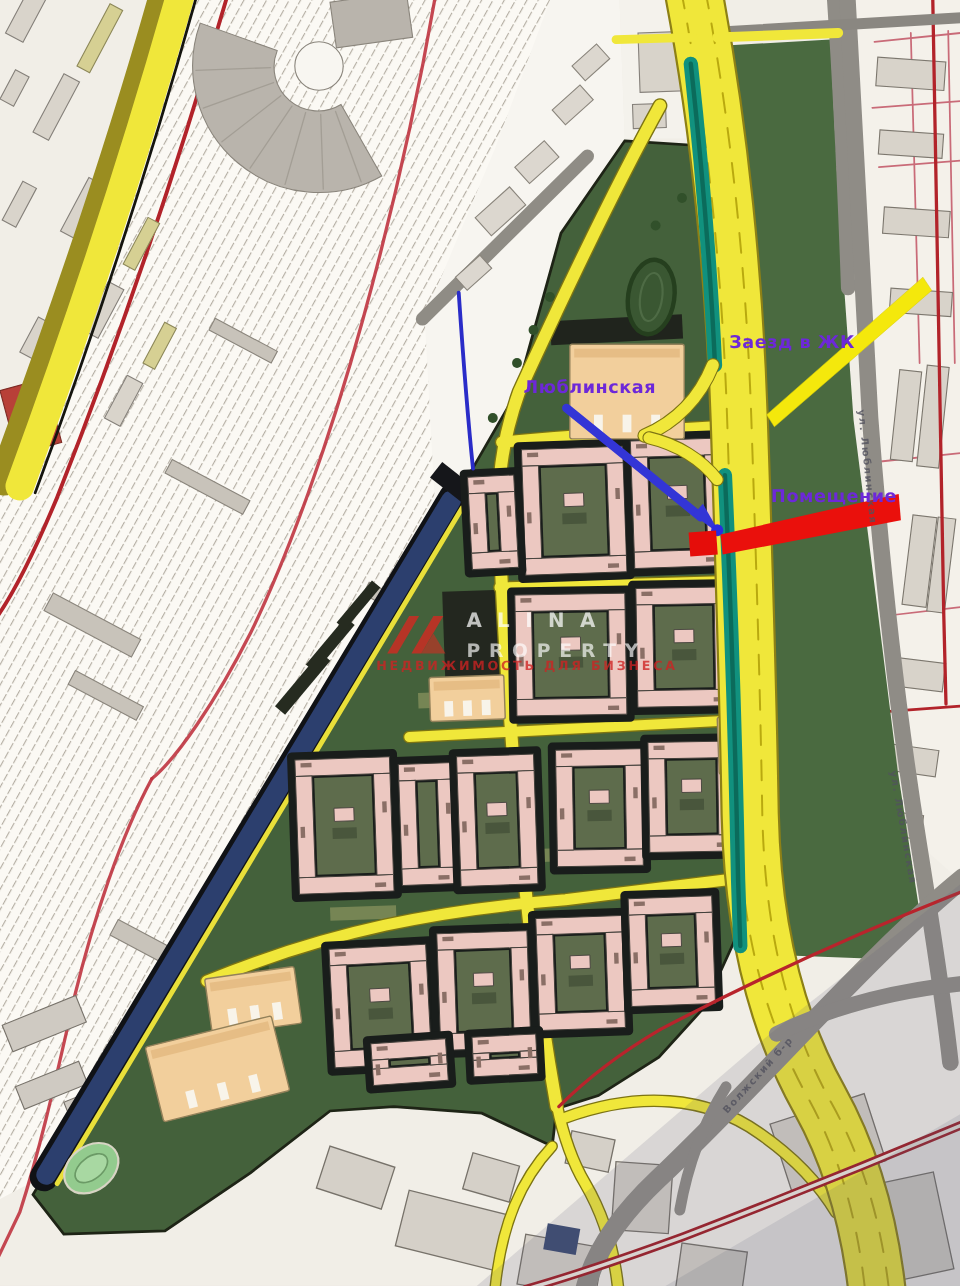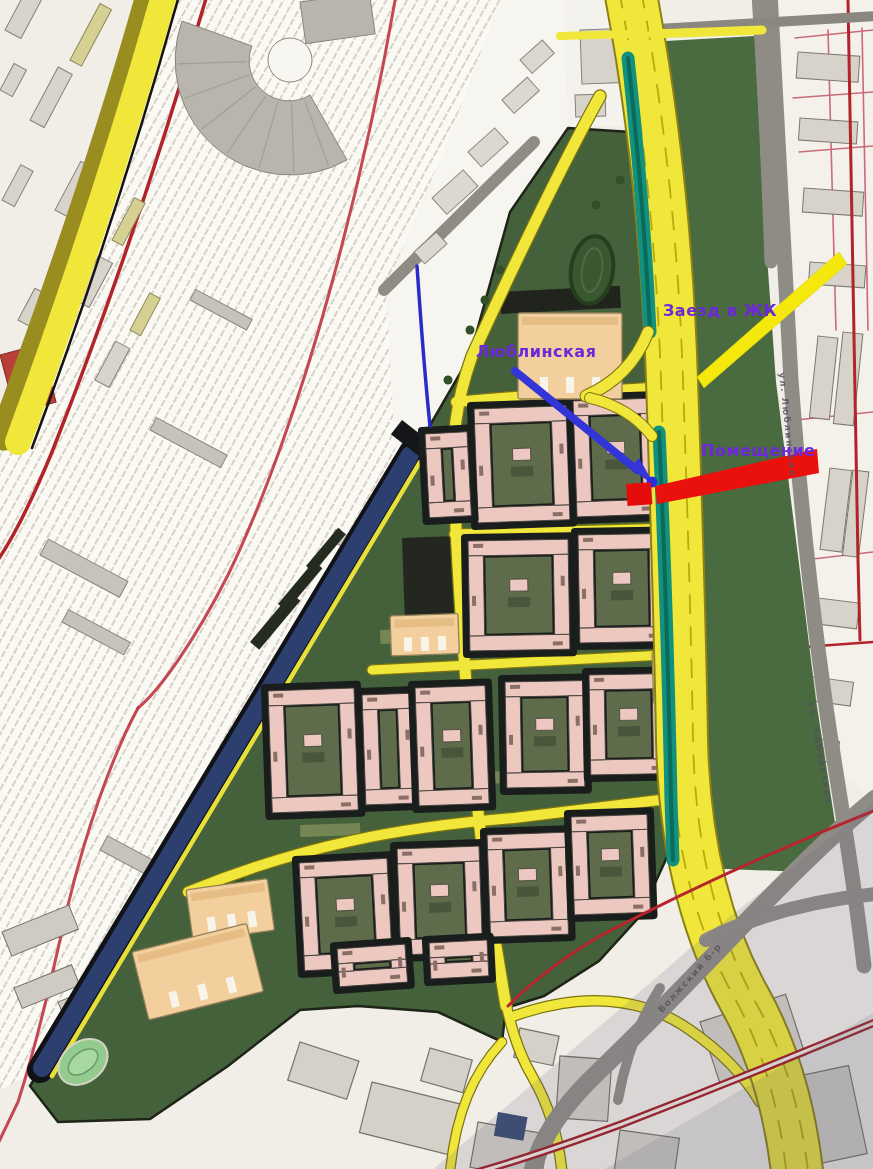--- a/index.html
+++ b/index.html
@@ -530,20 +530,30 @@
           <circle cx="652" cy="482" r="5.5" fill="#2a2ce0"></circle>
         </g>
         <polygon points="839,252 847,264 704,388 697,377" fill="#f4e80c" stroke="#d8cc08" stroke-width="0.5"></polygon>
         <g>
           <polygon points="817,449 819,473 657,504 655,486" fill="#ea100c"></polygon>
           <rect x="626" y="484" width="25" height="22" fill="#e50d0a" transform="rotate(-4 626 484)"></rect>
         </g>
       </g>
     </svg>
 
+  <div class="wm">
+    <svg class="logo" width="64" height="46">
+      <polygon points="2,44 22,10 31,10 11,44" fill="rgba(207,43,34,.82)"></polygon>
+      <polygon points="24,44 44,10 53,10 33,44" fill="rgba(207,43,34,.82)"></polygon>
+      <polygon points="33,44 44,26 55,44" fill="rgba(207,43,34,.6)"></polygon>
+    </svg>
+    <div class="l1">ALINA</div>
+    <div class="l2">PROPERTY</div>
+    <div class="l3">НЕДВИЖИМОСТЬ ДЛЯ БИЗНЕСА</div>
+  </div>
 
   <div class="street" style="left:787px;top:372px;transform:rotate(84deg);">ул. Люблинская</div>
   <div class="street" style="left:816px;top:700px;transform:rotate(80deg);">ул. Люблинская</div>
   <div class="street" style="left:656px;top:1008px;transform:rotate(-48deg);">Волжский б-р</div>
 
   <div class="anno" style="left:476px;top:342px;">Люблинская</div>
   <div class="anno" style="left:663px;top:301px;">Заезд в ЖК</div>
   <div class="anno" style="left:701px;top:441px;">Помещение</div>
 </div>
 

